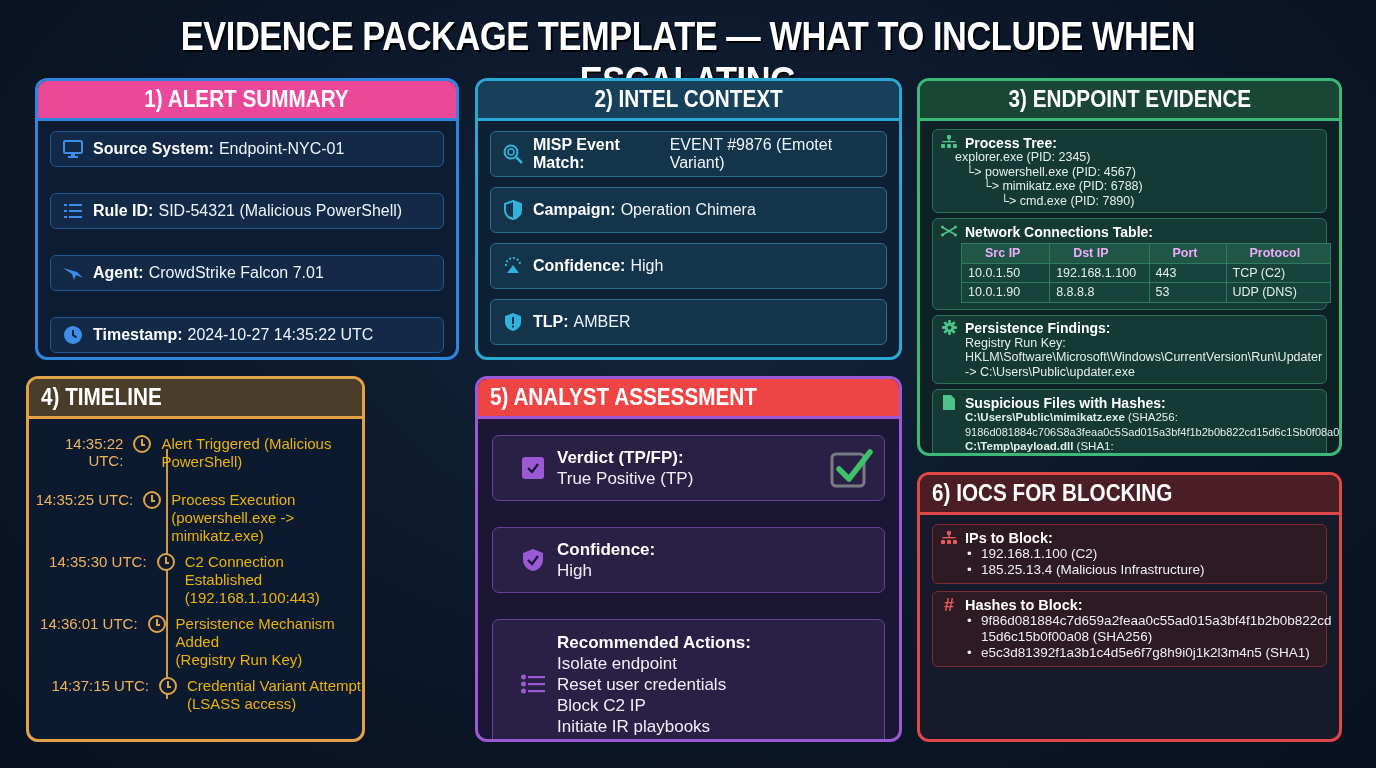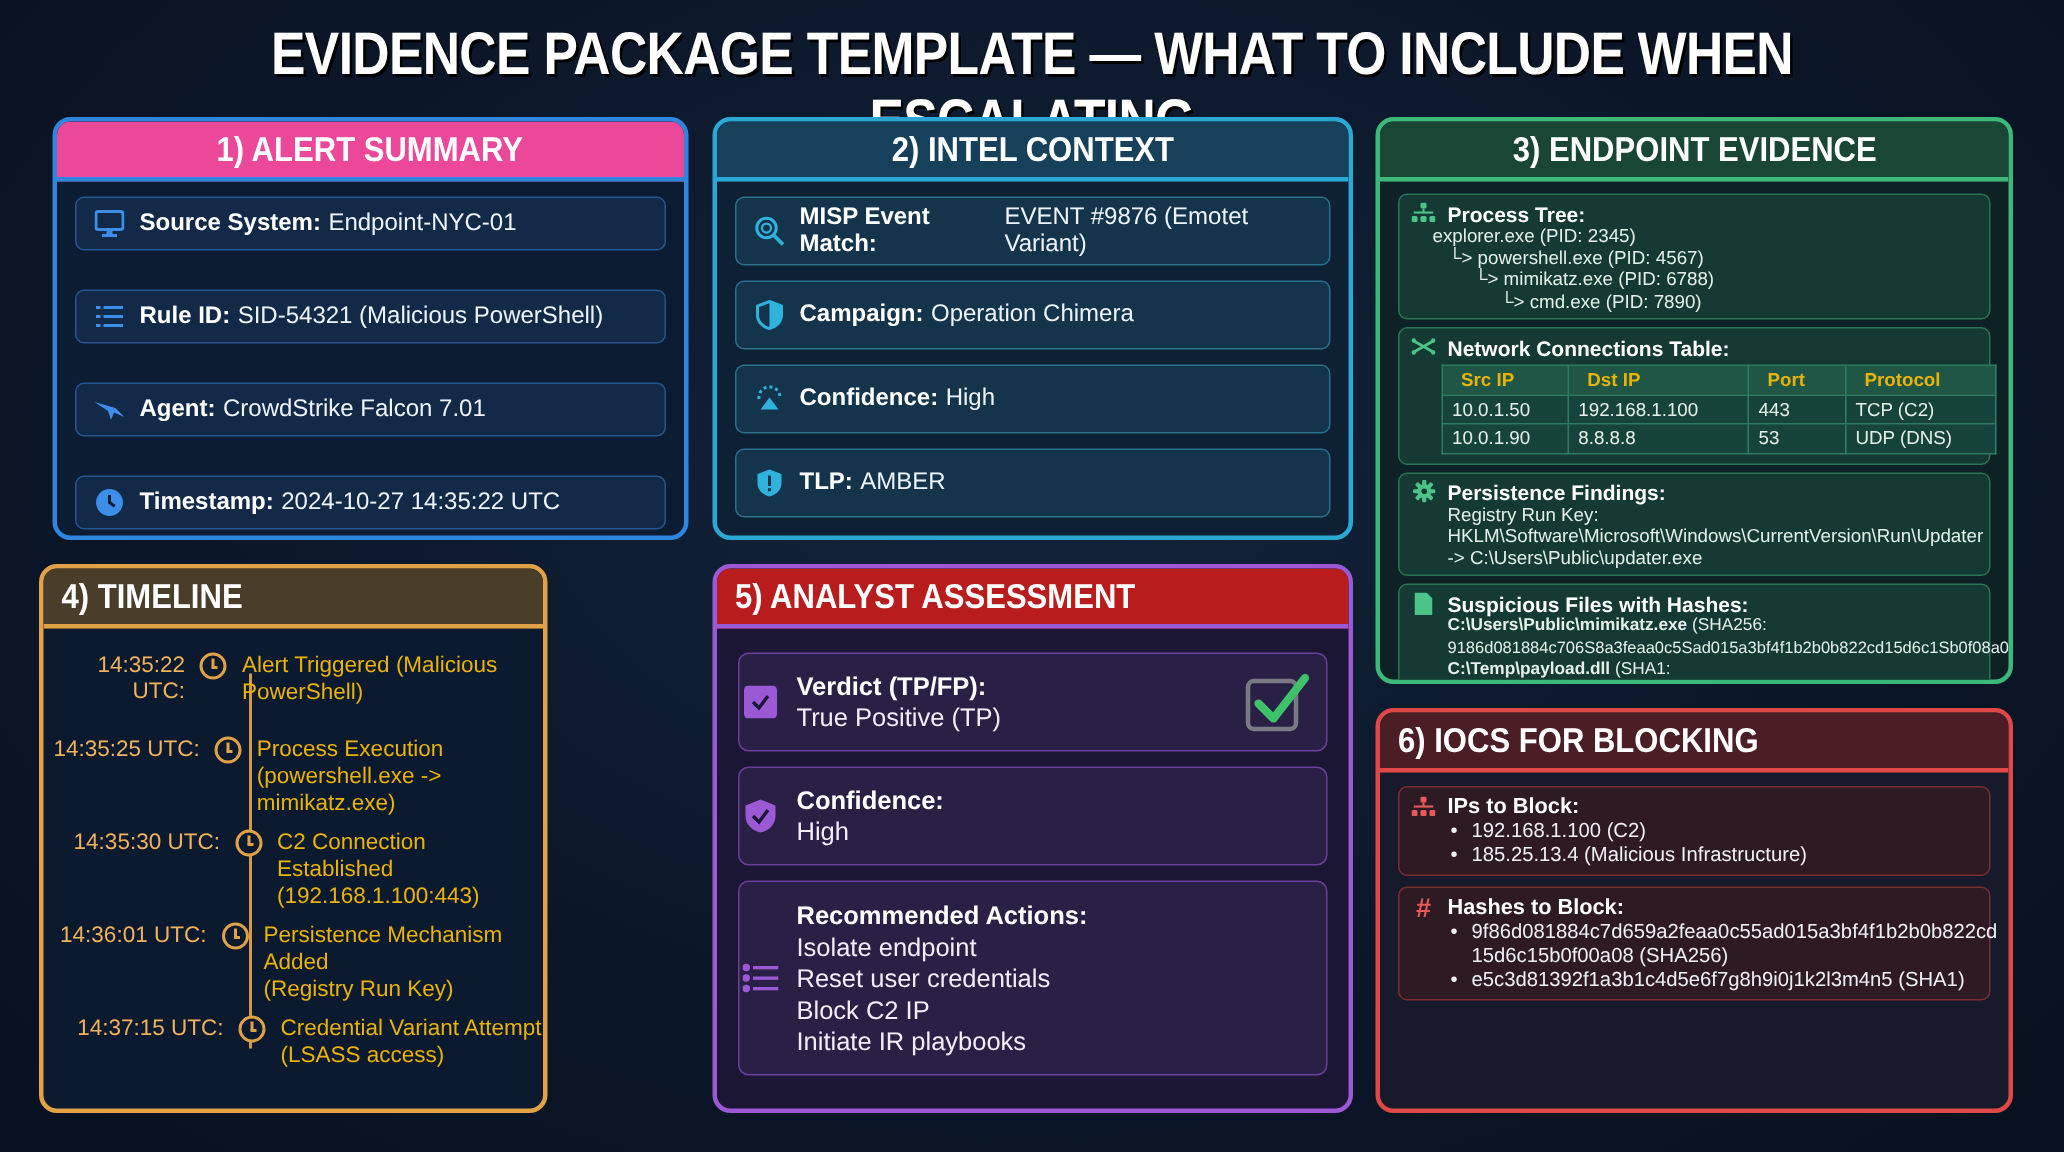--- a/index.html
+++ b/index.html
@@ -24,38 +24,38 @@
 #p2 .phead{background:#17405a;border-color:#2ba7d4}
 #p2 .row{border-color:#2a6f8e;background:#14344b;height:46px;margin-bottom:10px}
 
 #p3{left:917px;top:78px;width:425px;height:378px;border-color:#3cb878;background:#0e2226}
 #p3 .phead{background:#1a4636;border-color:#3cb878}
 #p3 .box{border:1.5px solid #2c7356;background:#143a33;border-radius:6px;padding:4px 8px;margin-bottom:5px;font-size:13px;line-height:14.5px;color:#e4efe9}
 #p3 .box .hd{display:flex;align-items:flex-end;font-weight:700;font-size:14px;color:#fff}
 #p3 .box .hd .ico{width:16px;height:16px;flex:0 0 16px;margin-right:8px}
 .tree div{white-space:pre;font-size:12.5px;line-height:14.5px}
 table.net{border-collapse:collapse;margin:4px 0 2px 20px;width:370px;font-size:12.5px}
-table.net th{background:#1f5646;text-align:left;font-weight:700;padding:2px 12px;border:1px solid #2f7a60;color:#eab308}
+table.net th{background:#1f5646;text-align:left;font-weight:700;padding:2px 23px;border:1px solid #2f7a60;color:#f0abfc}
 table.net td{padding:2px 6px;border:1px solid #2f7a60;background:#17443a}
 .ind{padding-left:24px;font-size:12.5px}
 
 #p4{left:26px;top:376px;width:339px;height:366px;border-color:#e0a245;background:#0c1a30}
 #p4 .phead{background:#4a3e2a;border-color:#e0a245}
 .tl{position:relative;padding:16px 0 0 0}
 .tl .vline{position:absolute;left:138px;top:60px;width:2px;height:250px;background:#d39a43}
 .tli{position:relative;display:flex;height:62px;font-size:15px}
 .tli .time{width:120px;text-align:right;font-weight:400;color:#f0b25a;padding-top:0}
 .tli .clk{width:18px;height:18px;border:2px solid #e0a245;border-radius:50%;background:#0c1a30;margin:0 10px 0 10px;position:relative;flex:0 0 18px;z-index:2}
 .tli .clk:after{content:"";position:absolute;left:6px;top:2px;width:2px;height:6px;background:#e0a245}
 .tli .clk:before{content:"";position:absolute;left:6px;top:7px;width:4px;height:2px;background:#e0a245}
 .tli .desc{color:#eab308;line-height:18px}
 
 #p5{left:475px;top:376px;width:427px;height:366px;border-color:#9b59d6;background:#1a1633}
-#p5 .phead{background:#b91c1c;border-color:#9b59d6}
-#p5 .box{border:1.5px solid #6a3f9a;background:#2a2046;border-radius:7px;margin-bottom:10px;display:flex;align-items:center;padding:0 2px;position:relative}
+#p5 .phead{background:#ef4444;border-color:#9b59d6}
+#p5 .box{border:1.5px solid #6a3f9a;background:#2a2046;border-radius:7px;margin-bottom:26px;display:flex;align-items:center;padding:0 28px;position:relative}
 #p5 .box .txt{font-size:17px;line-height:21px;color:#f2eef8}
 #p5 .box .txt b{display:block;font-weight:700;color:#fff}
 #p5 .box .ico{width:24px;height:24px;flex:0 0 24px;margin-right:12px}
 
 #p6{left:917px;top:472px;width:425px;height:270px;border-color:#e04848;background:#161a2a}
 #p6 .phead{background:#4a1e24;border-color:#e04848}
 #p6 .box{border:1.5px solid #7a2d33;background:#2e1a22;border-radius:6px;padding:5px 8px;margin-bottom:7px;font-size:13.5px;line-height:16px;color:#eef0f4}
 #p6 .box .hd{display:flex;align-items:center;font-weight:700;font-size:14.5px;color:#fff}
 #p6 .box .hd .ico{width:16px;height:16px;flex:0 0 16px;margin-right:8px}
 #p6 ul{list-style:none;padding-left:26px}

